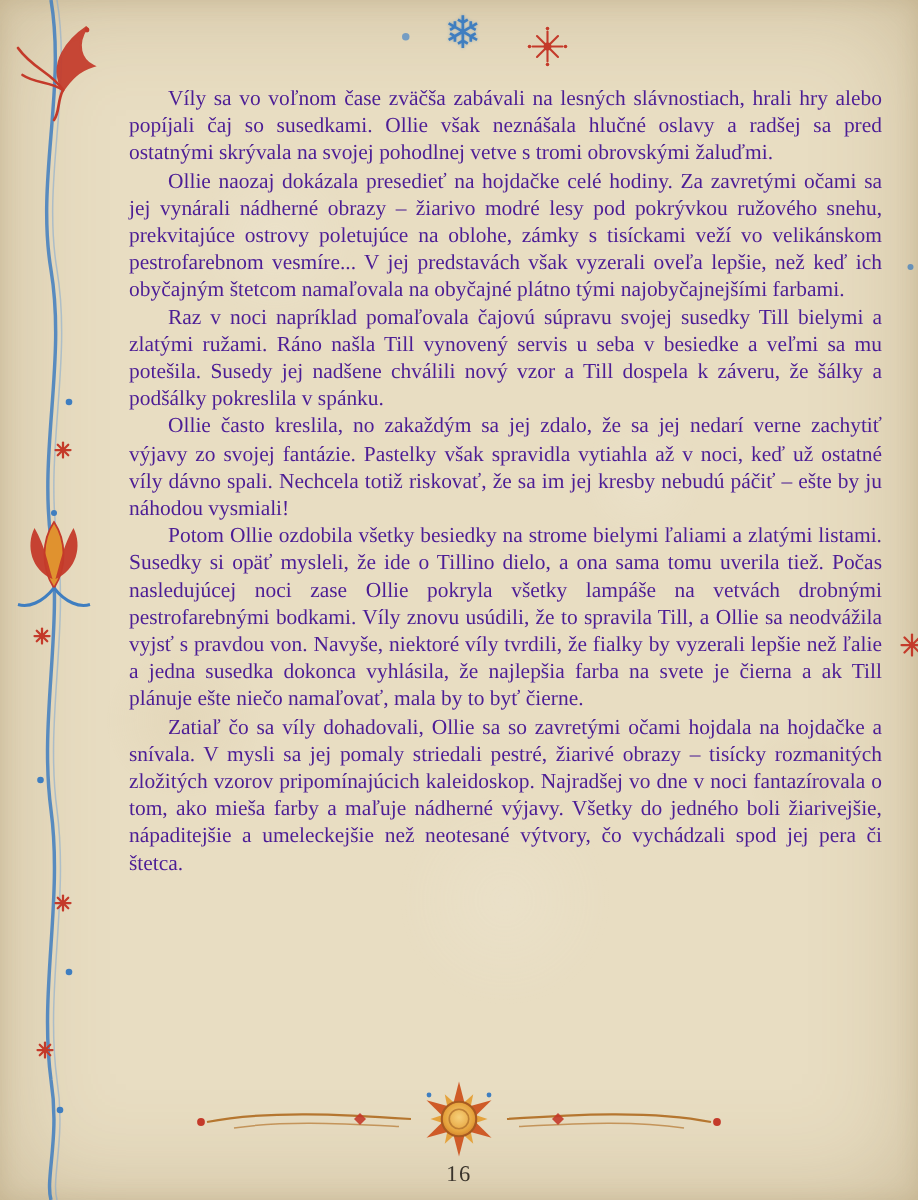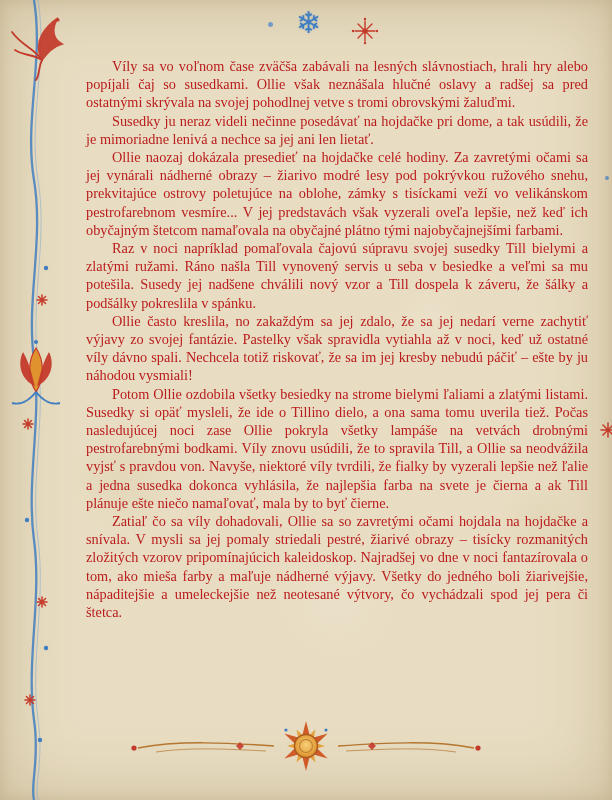--- a/index.html
+++ b/index.html
@@ -24,21 +24,21 @@
     position:absolute;inset:0;pointer-events:none;opacity:.5;
     background:
       radial-gradient(circle 90px at 30% 20%, rgba(255,255,255,.25), rgba(255,255,255,0) 60%),
       radial-gradient(circle 70px at 70% 40%, rgba(255,255,255,.22), rgba(255,255,255,0) 60%),
       radial-gradient(circle 110px at 55% 75%, rgba(255,255,255,.20), rgba(255,255,255,0) 65%),
       radial-gradient(circle 80px at 20% 60%, rgba(201,180,138,.30), rgba(201,180,138,0) 65%),
       radial-gradient(circle 60px at 88% 65%, rgba(201,180,138,.28), rgba(201,180,138,0) 65%);
   }
   .text-block{
     position:absolute;left:86px;top:57px;width:502px;
-    font-size:14.3px;line-height:18.2px;color:#b91c1c;
+    font-size:14.3px;line-height:18.2px;color:#4c1d95;
     text-align:justify;
   }
   .text-block p{margin:0;text-indent:26px;}
   .snowflake{
     position:absolute;left:296px;top:8px;
     font-size:30px;line-height:30px;color:#3f7ec0;
     text-shadow:0 0 2px rgba(63,126,192,.45);
   }
   .snow-dot{position:absolute;left:268px;top:22px;width:5px;height:5px;border-radius:50%;background:#5a8fc6;opacity:.8;}
   .starburst-top{position:absolute;left:351px;top:17px;}
@@ -120,21 +120,20 @@
       <line x1="-7" y1="0" x2="7" y2="0"></line>
       <line x1="0" y1="-7" x2="0" y2="7"></line>
       <line x1="-5" y1="-5" x2="5" y2="5"></line>
       <line x1="-5" y1="5" x2="5" y2="-5"></line>
     </g>
     <circle r="1.8" fill="#c43a2a"></circle>
   </svg>
 
   <main class="text-block">
       <p>Víly sa vo voľnom čase zväčša zabávali na lesných slávnostiach, hrali hry alebo popíjali čaj so susedkami. Ollie však neznášala hlučné oslavy a radšej sa pred ostatnými skrývala na svojej pohodlnej vetve s tromi obrovskými žaluďmi.</p>
-      <p>Susedky ju neraz videli nečinne posedávať na hojdačke pri dome, a tak usúdili, že je mimoriadne lenivá a nechce sa jej ani len lietať.</p>
       <p>Ollie naozaj dokázala presedieť na hojdačke celé hodiny. Za zavretými očami sa jej vynárali nádherné obrazy – žiarivo modré lesy pod pokrývkou ružového snehu, prekvitajúce ostrovy poletujúce na oblohe, zámky s tisíckami veží vo velikánskom pestrofarebnom vesmíre... V jej predstavách však vyzerali oveľa lepšie, než keď ich obyčajným štetcom namaľovala na obyčajné plátno tými najobyčajnejšími farbami.</p>
       <p>Raz v noci napríklad pomaľovala čajovú súpravu svojej susedky Till bielymi a zlatými ružami. Ráno našla Till vynovený servis u seba v besiedke a veľmi sa mu potešila. Susedy jej nadšene chválili nový vzor a Till dospela k záveru, že šálky a podšálky pokreslila v spánku.</p>
       <p>Ollie často kreslila, no zakaždým sa jej zdalo, že sa jej nedarí verne zachytiť výjavy zo svojej fantázie. Pastelky však spravidla vytiahla až v noci, keď už ostatné víly dávno spali. Nechcela totiž riskovať, že sa im jej kresby nebudú páčiť – ešte by ju náhodou vysmiali!</p>
       <p>Potom Ollie ozdobila všetky besiedky na strome bielymi ľaliami a zlatými listami. Susedky si opäť mysleli, že ide o Tillino dielo, a ona sama tomu uverila tiež. Počas nasledujúcej noci zase Ollie pokryla všetky lampáše na vetvách drobnými pestrofarebnými bodkami. Víly znovu usúdili, že to spravila Till, a Ollie sa neodvážila vyjsť s pravdou von. Navyše, niektoré víly tvrdili, že fialky by vyzerali lepšie než ľalie a jedna susedka dokonca vyhlásila, že najlepšia farba na svete je čierna a ak Till plánuje ešte niečo namaľovať, mala by to byť čierne.</p>
       <p>Zatiaľ čo sa víly dohadovali, Ollie sa so zavretými očami hojdala na hojdačke a snívala. V mysli sa jej pomaly striedali pestré, žiarivé obrazy – tisícky rozmanitých zložitých vzorov pripomínajúcich kaleidoskop. Najradšej vo dne v noci fantazírovala o tom, ako mieša farby a maľuje nádherné výjavy. Všetky do jedného boli žiarivejšie, nápaditejšie a umeleckejšie než neotesané výtvory, čo vychádzali spod jej pera či štetca.</p>
     </main>
 
   <svg class="bottom-ornament" width="360" height="56" viewBox="-180 -28 360 56">
     <defs>
       <radialGradient id="sunGrad" cx="50%" cy="45%" r="60%">
@@ -171,13 +170,14 @@
     <use href="#rayS" transform="rotate(270)"></use>
     <use href="#rayL" transform="rotate(300)"></use>
     <use href="#rayS" transform="rotate(330)"></use>
 
     <circle r="11.5" fill="url(#sunGrad)" stroke="#a85a20" stroke-width="1.4"></circle>
     <circle r="6.5" fill="none" stroke="#b5762f" stroke-width="1.1" opacity="0.85"></circle>
     <circle cx="-20" cy="-16" r="1.6" fill="#3f7ec0"></circle>
     <circle cx="20" cy="-16" r="1.6" fill="#3f7ec0"></circle>
   </svg>
 
+  <div class="page-number">16</div>
 </div>
 
 </body></html>

